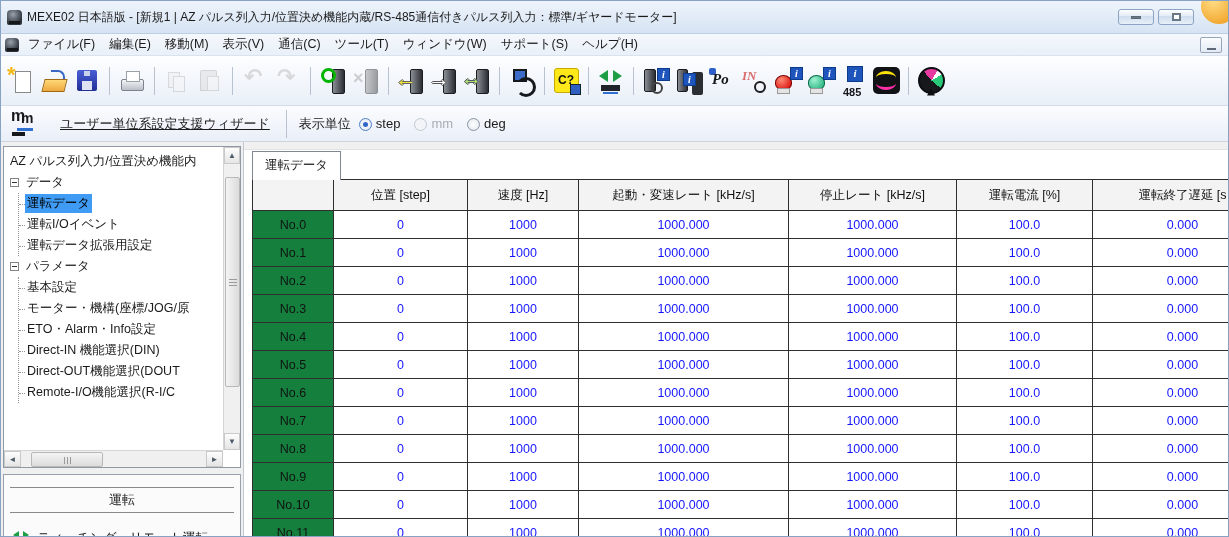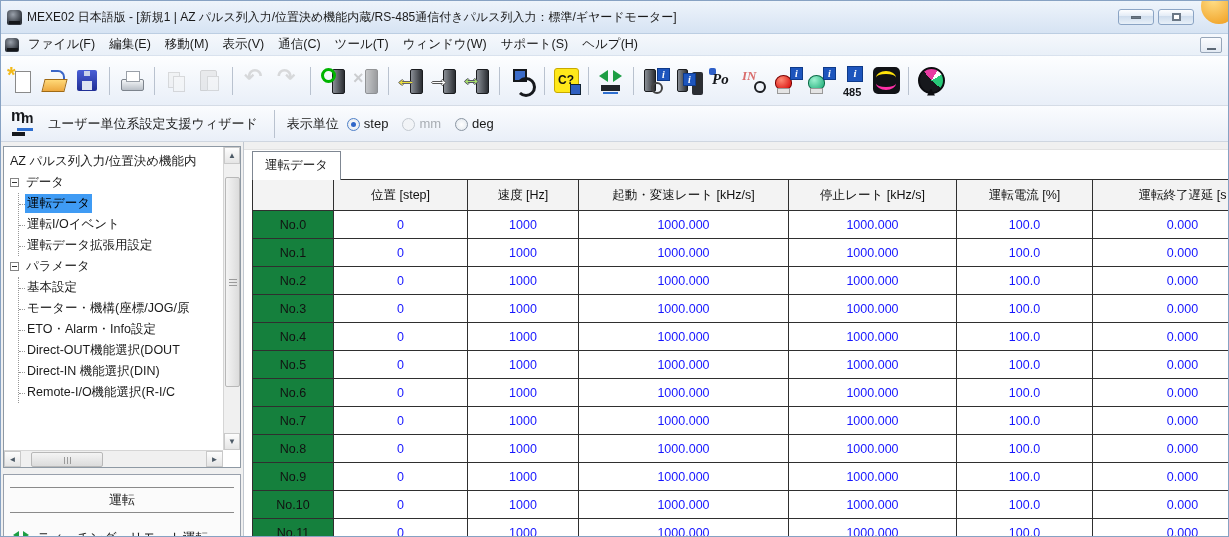--- a/index.html
+++ b/index.html
@@ -101,21 +101,21 @@
   .a-waveform-monitor{background:#101216;border-radius:5px;width:27px;height:27px;margin:1px;}
   .a-waveform-monitor::before{content:"";position:absolute;left:3px;top:4px;width:20px;height:10px;border-top:3px solid #ffe20a;border-radius:50%;}
   .a-waveform-monitor::after{content:"";position:absolute;left:3px;bottom:4px;width:20px;height:10px;border-bottom:3px solid #ff2fa8;border-radius:50%;}
   .a-status-monitor::before{content:"";position:absolute;left:2px;top:1px;width:23px;height:23px;border-radius:50%;border:2px solid #0c0d10;
     background:conic-gradient(from 320deg,#e83ba2 0 70deg,#ffffff 70deg 100deg,#28c878 100deg 170deg,#16181c 170deg 360deg);}
   .a-status-monitor::after{content:"";position:absolute;left:11px;bottom:0;width:8px;height:7px;background:#0c0d10;
     clip-path:polygon(50% 0,100% 100%,0 100%);}
   
   .unitbar{height:36px;display:flex;align-items:center;padding:0 6px;gap:8px;
     background:linear-gradient(#fbfcfe,#e9eff8);border-bottom:1px solid #cfd6e0;font-size:13px;}
-  .wizbtn{display:flex;align-items:center;gap:10px;padding:2px 4px;border-radius:3px;}
+  .wizbtn{display:flex;align-items:center;gap:22px;padding:2px 4px;border-radius:3px;text-decoration:underline;}
   .wizicon{width:27px;height:24px;position:relative;
     background-image:linear-gradient(#16181c,#16181c),linear-gradient(#2e6fd0,#2e6fd0);
     background-repeat:no-repeat;background-position:1px 20px,6px 16px;background-size:13px 4px,16px 3px;}
   .wizicon::before{content:"m";position:absolute;left:0;top:-6px;font:bold 16px/1.2 "Liberation Sans",sans-serif;color:#16181c;}
   .wizicon::after{content:"m";position:absolute;left:10px;top:-2px;font:bold 14px/1.2 "Liberation Sans",sans-serif;color:#16181c;}
   .radiogrp{display:flex;align-items:center;gap:14px;}
   .ropt{display:flex;align-items:flex-end;gap:4px;}
   .radio{width:13px;height:13px;border-radius:50%;border:1px solid #8a95a2;background:radial-gradient(#ffffff,#dfe5ec);position:relative;}
   .radio.sel{border-color:#4f80c8;}
   .radio.sel::after{content:"";position:absolute;left:3px;top:3px;width:5px;height:5px;border-radius:50%;background:#2f66c8;}
@@ -317,24 +317,24 @@
               <div class="trow">
                 <span class="lbl">基本設定</span>
               </div>
               <div class="trow">
                 <span class="lbl">モーター・機構(座標/JOG/原</span>
               </div>
               <div class="trow">
                 <span class="lbl">ETO・Alarm・Info設定</span>
               </div>
               <div class="trow">
+                <span class="lbl">Direct-IN 機能選択(DIN)</span>
+              </div>
+              <div class="trow">
                 <span class="lbl">Direct-OUT機能選択(DOUT</span>
-              </div>
-              <div class="trow">
-                <span class="lbl">Direct-IN 機能選択(DIN)</span>
               </div>
               <div class="trow">
                 <span class="lbl">Remote-I/O機能選択(R-I/C</span>
               </div>
             </div>
           </div>
         <div class="vsb">
           <span class="sbarrow">▲</span>
           <span class="vthumb"></span>
           <span class="sbarrow down">▼</span>

